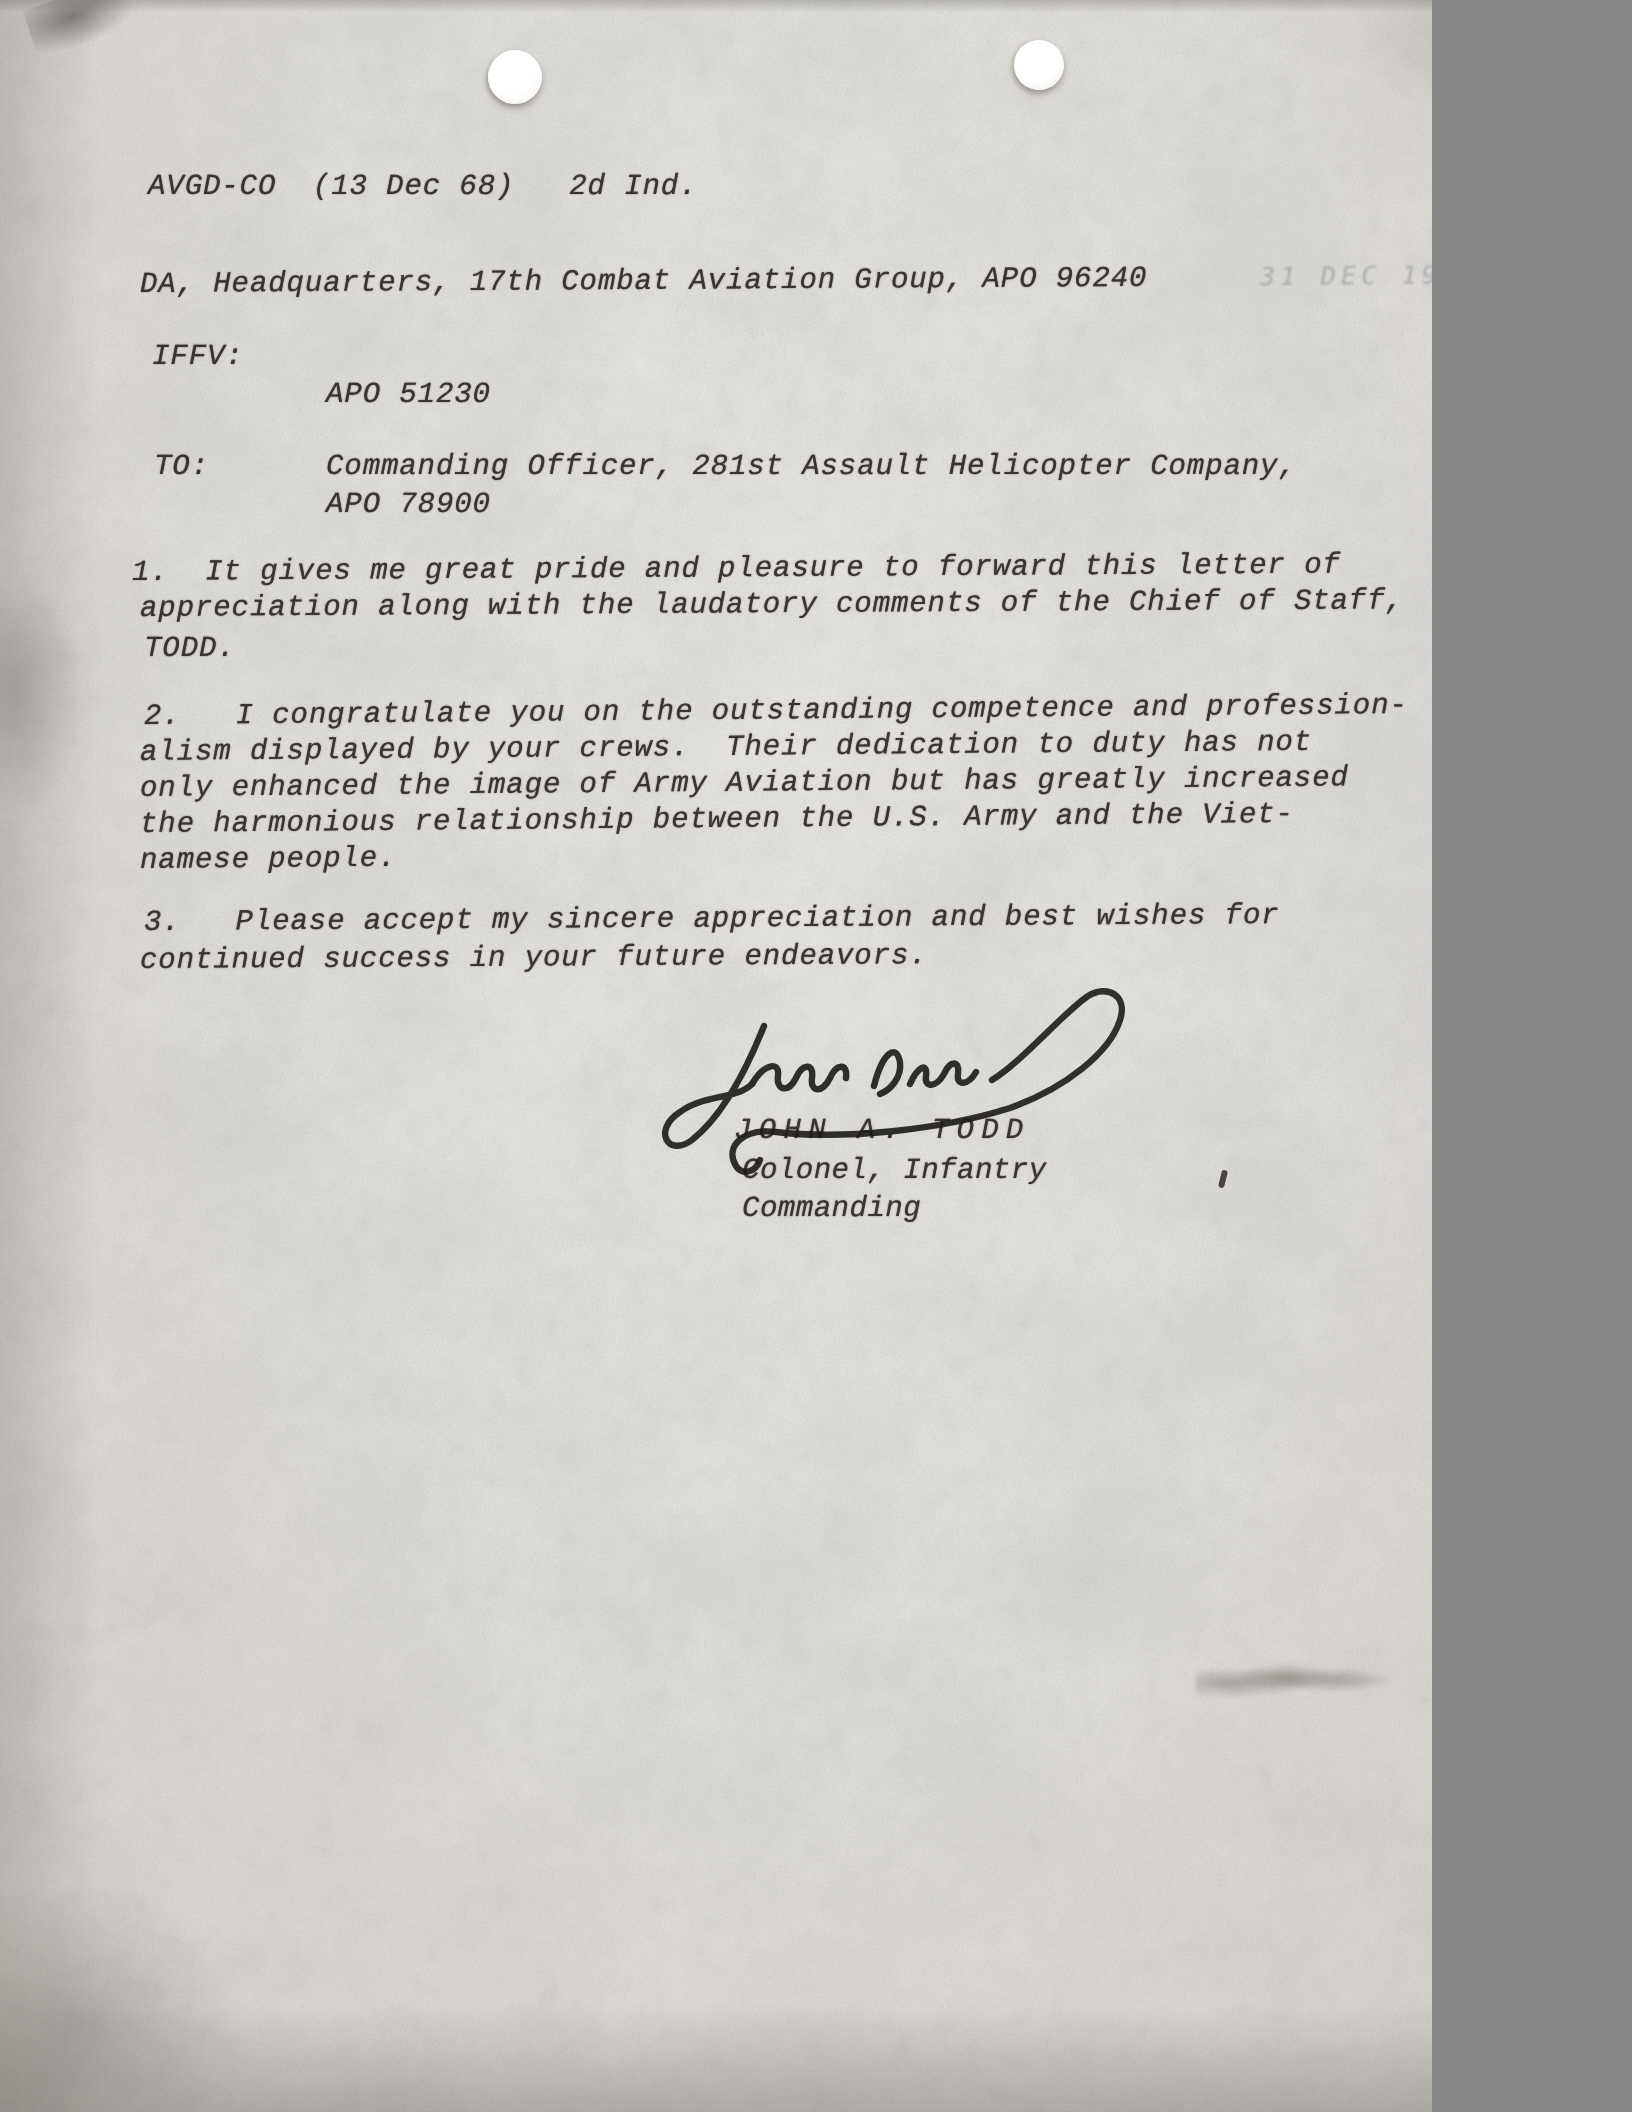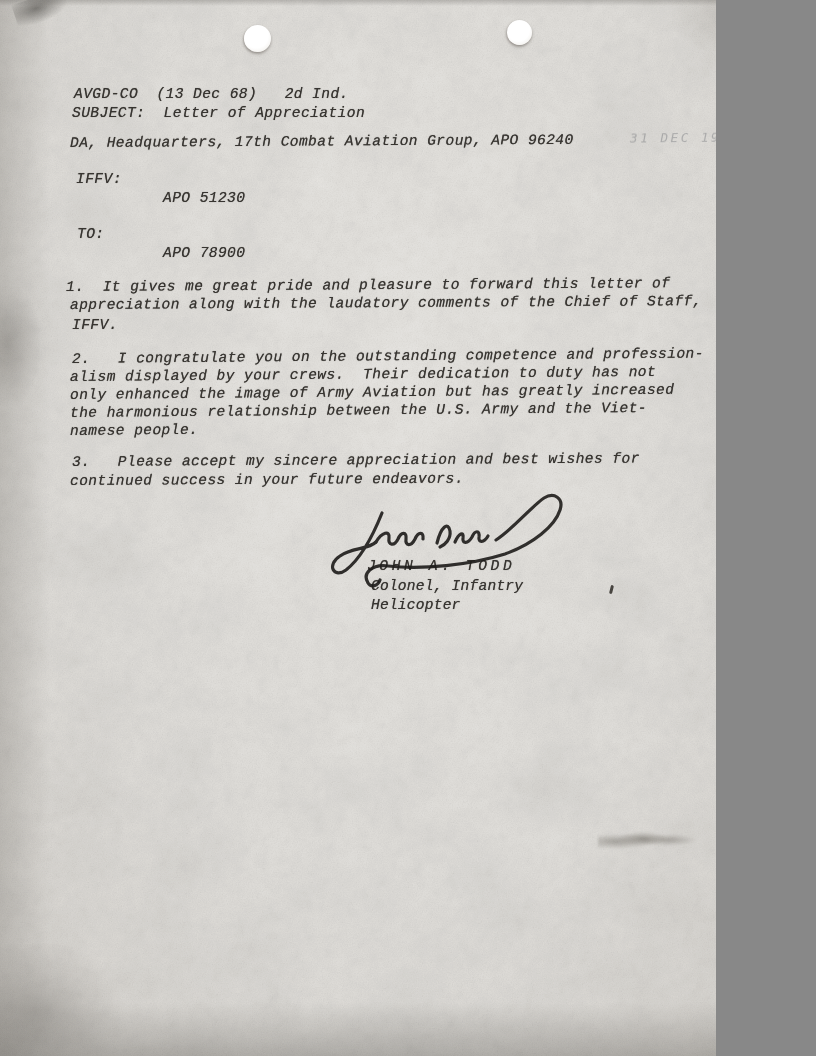--- a/index.html
+++ b/index.html
@@ -78,34 +78,34 @@
   <div class="stain stain-right"></div>
   <div class="stain stain-leftmid"></div>
   <div class="stain stain-bottom"></div>
   <div class="stain stain-bottomleft"></div>
   <div class="stain smudge-mid"></div>
 
   <div class="punch punch-left"></div>
   <div class="punch punch-right"></div>
 
   <div class="t" style="left:74px;top:86px">AVGD-CO  (13 Dec 68)   2d Ind.</div>
-  <div class="t" style="left:72px;top:105px">SUBJECT:  Letter of Appreciation</div>
 
   <div class="t tilt1" style="left:70px;top:135px">DA, Headquarters, 17th Combat Aviation Group, APO 96240</div>
   <div class="stamp">31 DEC 1968</div>
 
   <div class="t" style="left:76px;top:171px">IFFV:</div>
   <div class="t" style="left:163px;top:190px">APO 51230</div>
 
   <div class="t" style="left:77px;top:226px">TO:</div>
+  <div class="t" style="left:163px;top:226px">Commanding Officer, 281st Assault Helicopter Company,</div>
   <div class="t" style="left:163px;top:245px">APO 78900</div>
 
   <div class="t tilt1" style="left:66px;top:279px">1.  It gives me great pride and pleasure to forward this letter of</div>
   <div class="t tilt1" style="left:70px;top:297px">appreciation along with the laudatory comments of the Chief of Staff,</div>
-  <div class="t" style="left:72px;top:317px">IFFV.</div>
+  <div class="t" style="left:72px;top:317px">TODD.</div>
 
   <div class="t tilt2" style="left:72px;top:351px">2.   I congratulate you on the outstanding competence and profession-</div>
   <div class="t tilt2" style="left:70px;top:369px">alism displayed by your crews.  Their dedication to duty has not</div>
   <div class="t tilt2" style="left:70px;top:387px">only enhanced the image of Army Aviation but has greatly increased</div>
   <div class="t tilt2" style="left:70px;top:405px">the harmonious relationship between the U.S. Army and the Viet-</div>
   <div class="t tilt2" style="left:70px;top:423px">namese people.</div>
 
   <div class="t tilt1" style="left:72px;top:454px">3.   Please accept my sincere appreciation and best wishes for</div>
   <div class="t tilt1" style="left:70px;top:473px">continued success in your future endeavors.</div>
 
@@ -113,21 +113,21 @@
     <g fill="none" stroke="#1f1d1b" stroke-width="3.2" stroke-linecap="round" stroke-linejoin="round" opacity="0.9">
       <path d="M 64,20 C 54,45 42,66 28,77 C 16,86 8,72 22,63 C 34,54 50,57 58,49"></path>
       <path d="M 58,49 C 64,39 72,37 71,45 C 70,52 76,54 80,46 C 83,39 89,38 88,46 C 87,53 93,54 97,46 C 100,39 106,38 105,46"></path>
       <path d="M 119,50 C 123,34 130,28 132,38 C 133,46 127,52 122,54 M 137,49 C 141,40 146,38 145,45 C 144,51 150,51 154,44 C 157,37 162,37 161,44 C 160,50 166,50 170,43"></path>
       <path d="M 178,47 C 194,37 214,13 226,5 C 236,-1 246,5 242,17 C 237,33 215,51 187,61 C 152,72 104,77 70,73 C 54,71 44,80 50,90 C 53,95 60,93 62,87"></path>
     </g>
   </svg>
 
   <div class="t sig-name" style="left:367px;top:558px">JOHN A. TODD</div>
   <div class="t sig-sub" style="left:371px;top:578px">Colonel, Infantry</div>
-  <div class="t sig-sub" style="left:371px;top:597px">Helicopter</div>
+  <div class="t sig-sub" style="left:371px;top:597px">Commanding</div>
 
   <div class="tick"></div>
 
   <svg class="noise" width="816" height="1056">
     <defs>
       <filter id="grainFine" x="0" y="0" width="100%" height="100%">
         <feTurbulence type="fractalNoise" baseFrequency="0.8" numOctaves="2" stitchTiles="stitch"></feTurbulence>
         <feColorMatrix type="saturate" values="0"></feColorMatrix>
       </filter>
       <filter id="grainCoarse" x="0" y="0" width="100%" height="100%">

